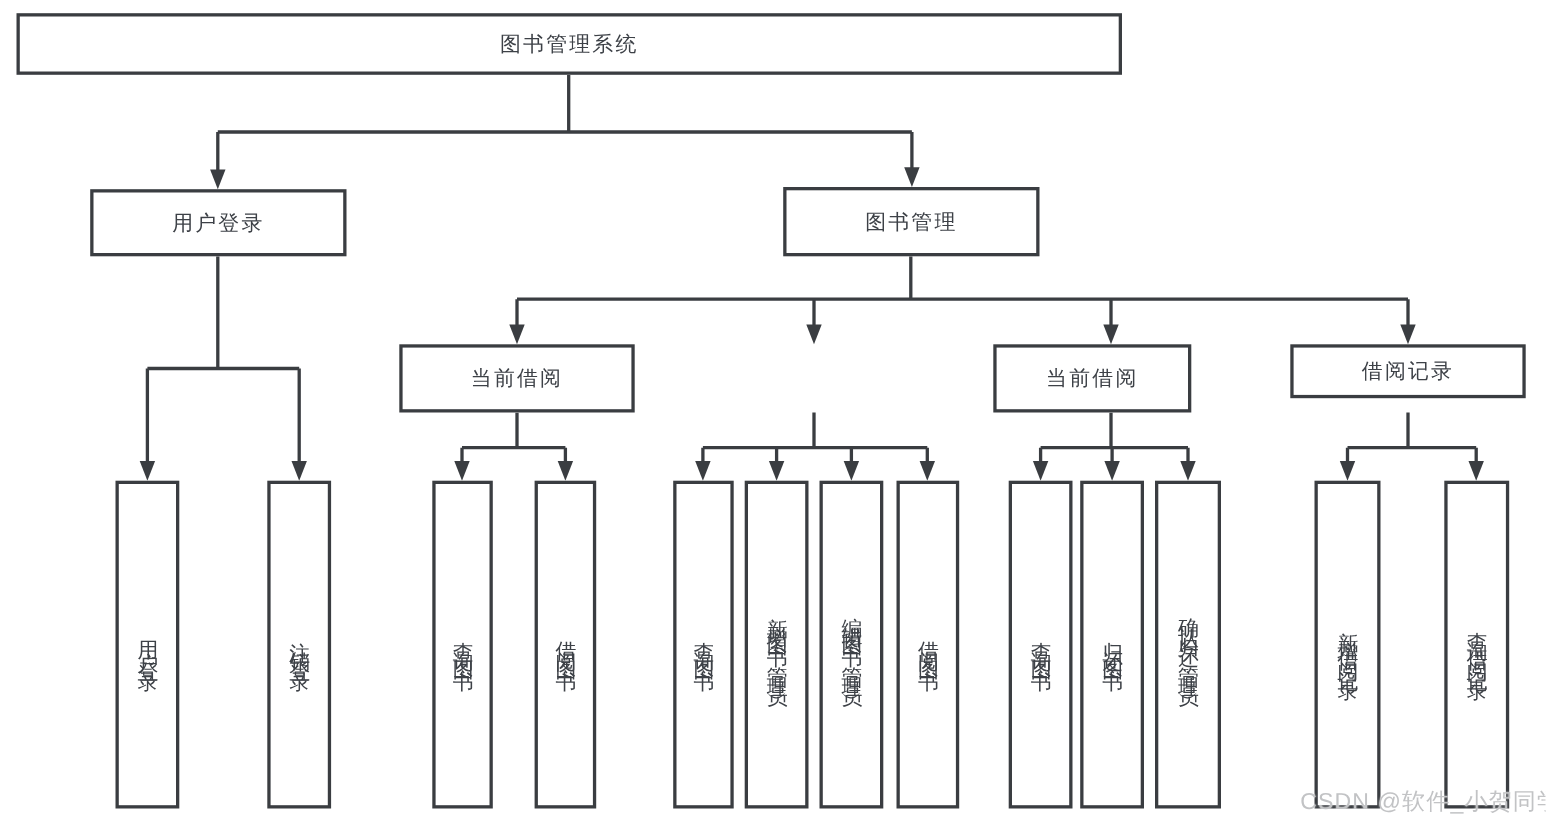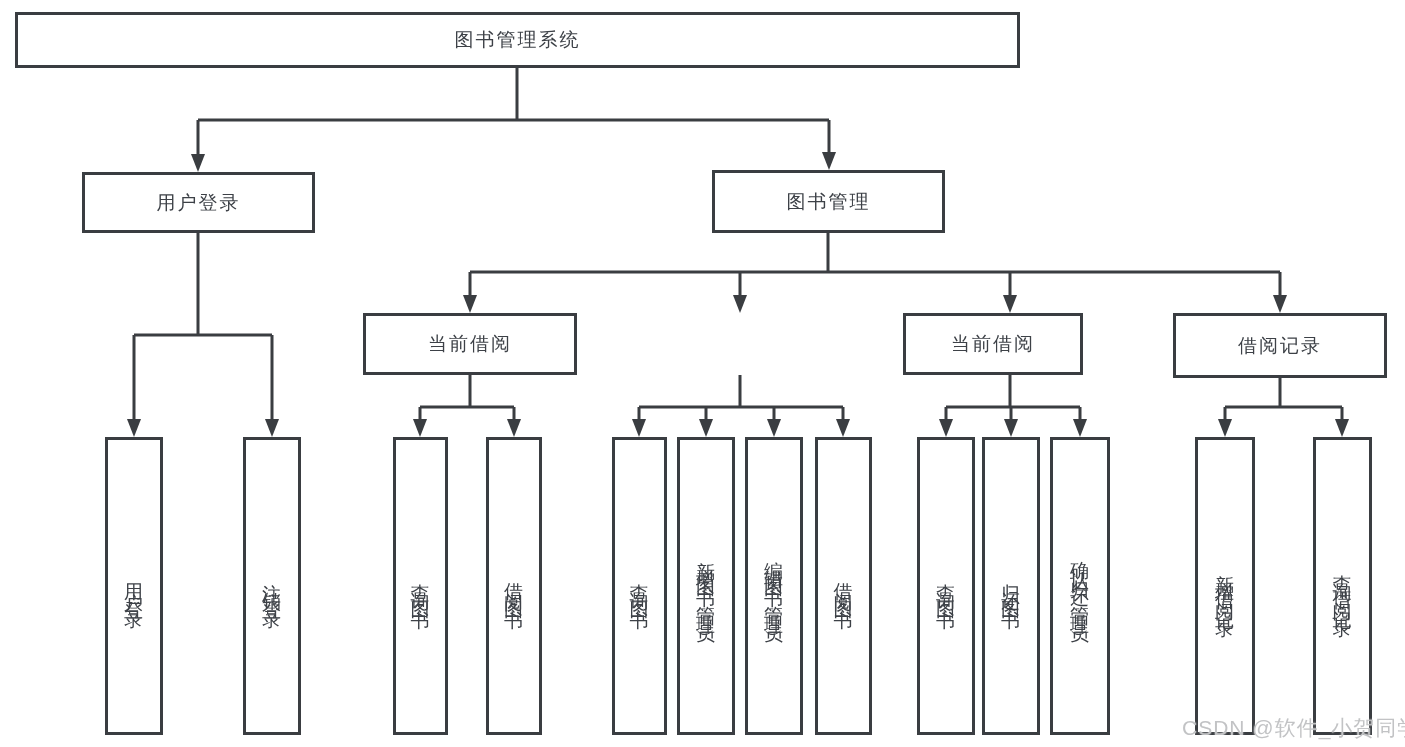--- a/index.html
+++ b/index.html
@@ -104,21 +104,21 @@
     <polygon points="1342,437 1335,419 1349,419"></polygon>
   </svg>
 
   <div class="node h" style="left:15px; top:12px; width:1005px; height:56px;">图书管理系统</div>
 
   <div class="node h" style="left:82px; top:172px; width:233px; height:61px;">用户登录</div>
   <div class="node h" style="left:712px; top:170px; width:233px; height:63px;">图书管理</div>
 
   <div class="node h" style="left:363px; top:313px; width:214px; height:62px;">当前借阅</div>
   <div class="node h" style="left:903px; top:313px; width:180px; height:62px;">当前借阅</div>
-  <div class="node h" style="left:1173px; top:313px; width:214px; height:65px;">借阅记录</div>
+  <div class="node h" style="left:1173px; top:313px; width:214px; height:49px;">借阅记录</div>
 
   <div class="node v" style="left:105px; top:437px; width:58px; height:298px;">
     <span class="vtxt">用户登录</span>
   </div>
   <div class="node v" style="left:243px; top:437px; width:58px; height:298px;">
     <span class="vtxt">注销登录</span>
   </div>
 
   <div class="node v" style="left:393px; top:437px; width:55px; height:298px;">
     <span class="vtxt">查询图书</span>

